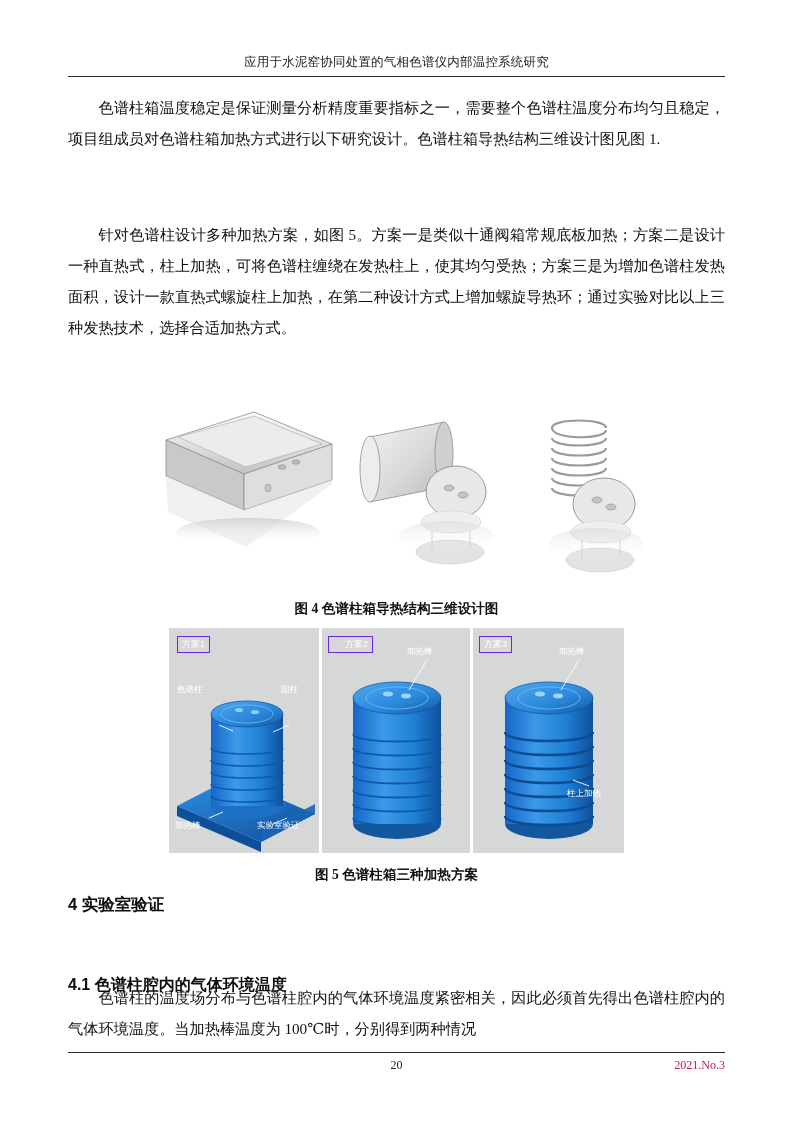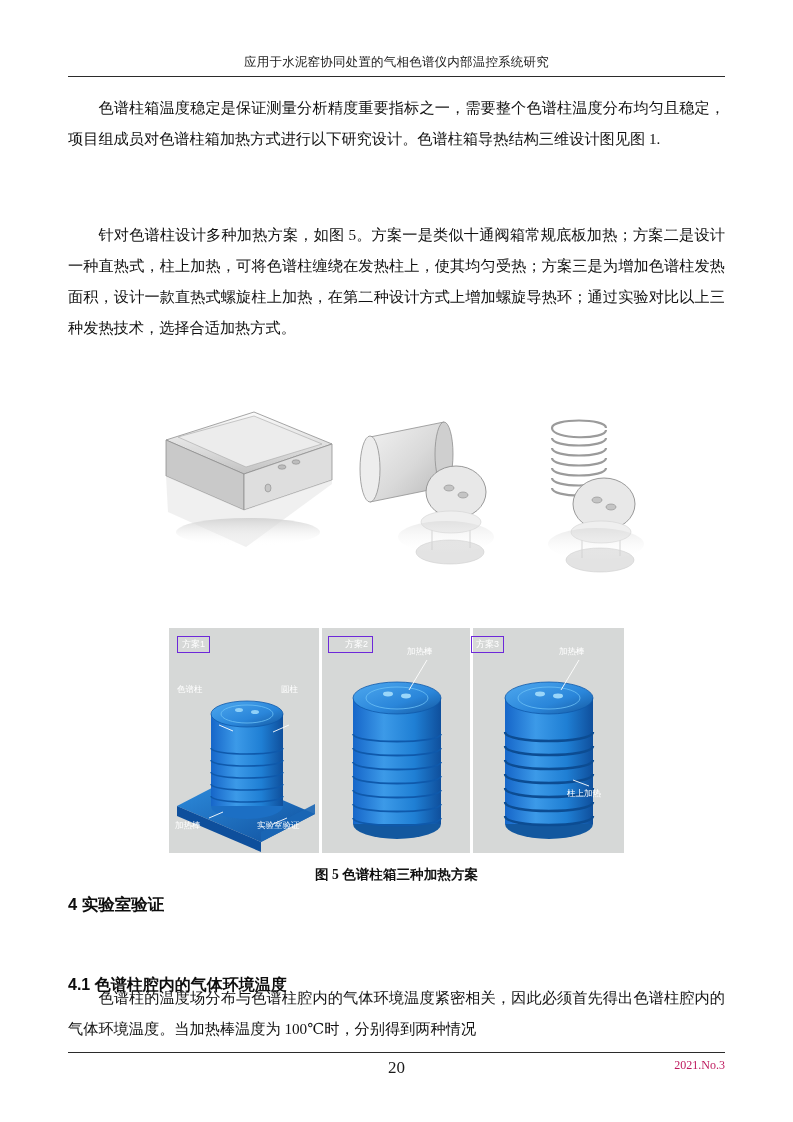--- a/index.html
+++ b/index.html
@@ -107,21 +107,21 @@
     left: 0;
     width: 657px;
     border-top: 1.6px solid #2b2b2b;
   }
   .foot-page {
     position: absolute;
     top: 1058px;
     left: 0;
     width: 657px;
     text-align: center;
-    font-size: 17px;
+    font-size: 12px;
     color: #1a1a1a;
   }
   .foot-right {
     position: absolute;
     top: 1058px;
     right: 0;
     font-size: 12px;
     color: #be185d;
   }
   .f5lbl {
@@ -212,20 +212,21 @@
           <ellipse cx="441" cy="108" rx="5" ry="3" fill="#c4c4c4" stroke="#8a8a8a" stroke-width="0.6"></ellipse>
           <ellipse cx="455" cy="115" rx="5" ry="3" fill="#c4c4c4" stroke="#8a8a8a" stroke-width="0.6"></ellipse>
           <ellipse cx="444" cy="168" rx="34" ry="12" fill="#e3e3e3" stroke="#cccccc" stroke-width="0.6"></ellipse>
           <path d="M426,142 L426,166 M464,140 L464,164" stroke="#cfcfcf" stroke-width="1"></path>
           <ellipse cx="445" cy="140" rx="30" ry="11" fill="#efefef" stroke="#d2d2d2" stroke-width="0.6"></ellipse>
           <ellipse cx="440" cy="152" rx="48" ry="16" fill="url(#gshadow)" opacity="0.5"></ellipse>
         </g>
       </svg>
     </div>
 
+    <div class="caption" id="cap4">图 4 色谱柱箱导热结构三维设计图</div>
 
     <div class="fig5">
       <svg width="455" height="225" viewBox="0 0 455 225" xmlns="http://www.w3.org/2000/svg">
         <defs>
           <linearGradient id="blueA" x1="0" y1="0" x2="1" y2="0">
             <stop offset="0%" stop-color="#1666c9"></stop>
             <stop offset="35%" stop-color="#3c9ae8"></stop>
             <stop offset="70%" stop-color="#1f7fd4"></stop>
             <stop offset="100%" stop-color="#0f4f9c"></stop>
           </linearGradient>
@@ -331,21 +332,21 @@
       
       <div class="f5box" style="left:8px; top:8px;">方案1</div>
       <div class="f5lbl" style="left:8px; top:56px;">色谱柱</div>
       <div class="f5lbl" style="left:112px; top:56px;">圆柱</div>
       <div class="f5lbl" style="left:6px; top:192px;">加热棒</div>
       <div class="f5lbl" style="left:88px; top:192px;">实验室验证</div>
 
       <div class="f5box" style="left:159px; top:8px;padding-left:16px;">方案2</div>
       <div class="f5lbl" style="left:238px; top:18px;">加热棒</div>
 
-      <div class="f5box" style="left:302px; top:8px;">方案3</div>
+      <div class="f5box" style="left:310px; top:8px;">方案3</div>
       <div class="f5lbl" style="left:390px; top:18px;">加热棒</div>
       <div class="f5lbl" style="left:398px; top:160px;">柱上加热</div>
     </div>
 
     <div class="caption" id="cap5">图 5 色谱柱箱三种加热方案</div>
 
     <div class="h1" id="h-4">4  实验室验证</div>
     <div class="h1" id="h-41">4.1  色谱柱腔内的气体环境温度</div>
 
     <div class="para" id="para3">色谱柱的温度场分布与色谱柱腔内的气体环境温度紧密相关，因此必须首先得出色谱柱腔内的气体环境温度。当加热棒温度为 100℃时，分别得到两种情况</div>

